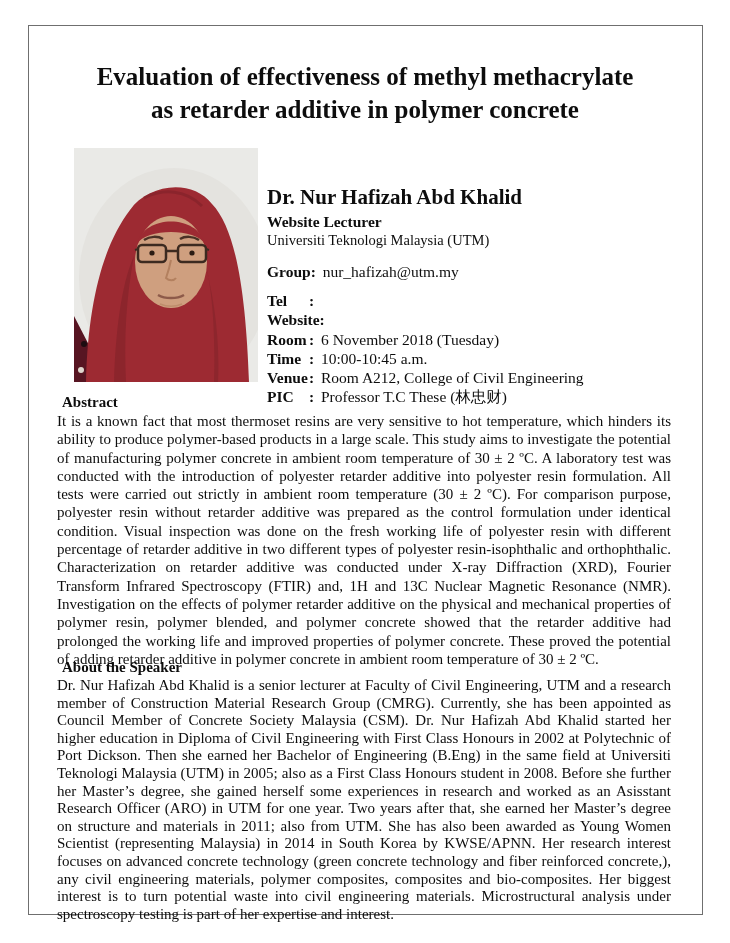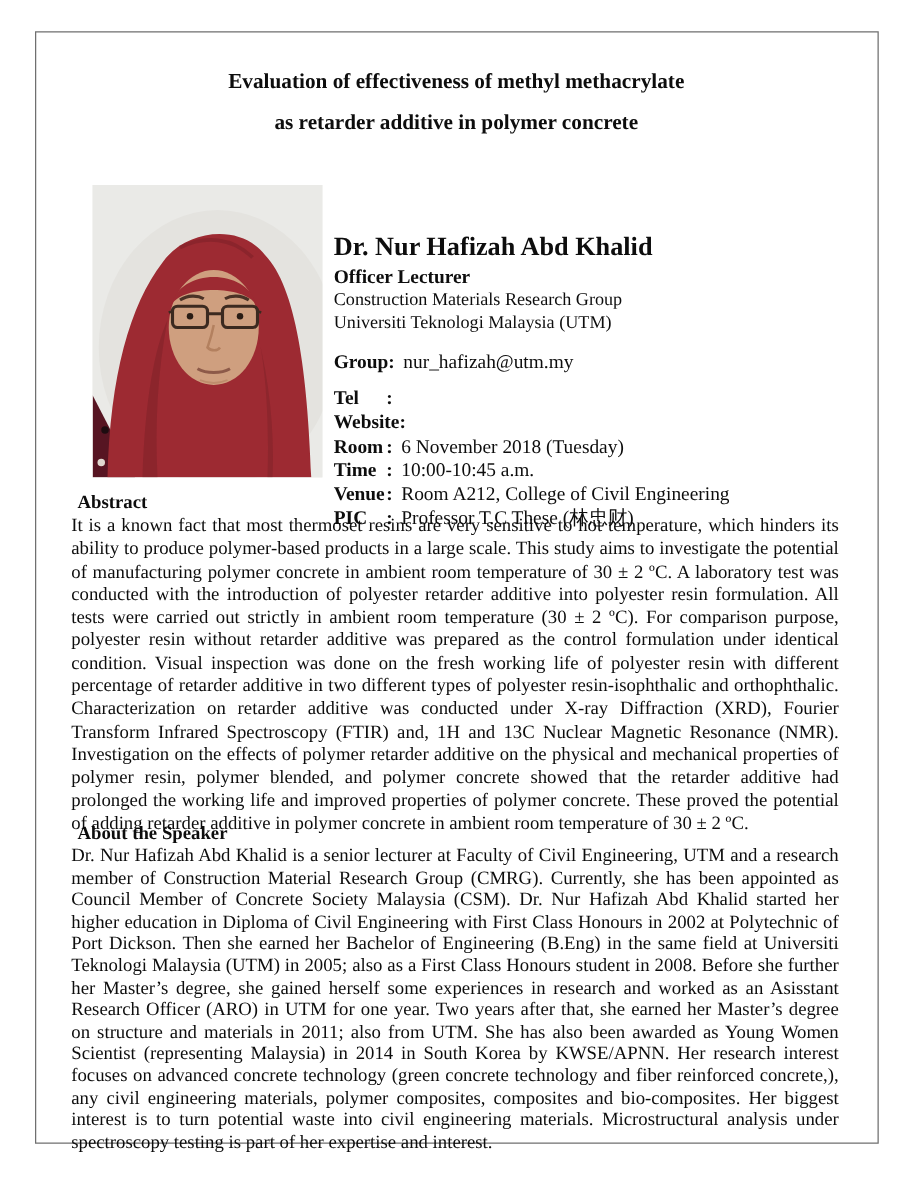--- a/index.html
+++ b/index.html
@@ -10,22 +10,22 @@
     font-family:"Liberation Serif","DejaVu Serif",serif;
     color:#0d0d0d;
     overflow:hidden;
   }
   .sheet-border{
     position:absolute;left:28px;top:25px;width:675px;height:890px;
     border:1.5px solid #6f6f6f;
     box-sizing:border-box;
   }
   .title{
-    position:absolute;left:40px;top:48px;width:650px;
-    text-align:center;font-weight:bold;font-size:17px;line-height:33px;
+    position:absolute;left:40px;top:60px;width:650px;
+    text-align:center;font-weight:bold;font-size:25px;line-height:33px;
   }
   .photo{
     position:absolute;left:74px;top:148px;width:184px;height:234px;
     background:#eaeae7;overflow:hidden;
   }
   .info{
     position:absolute;left:267px;top:144px;width:410px;margin-top:40px;
   }
   .speaker-name{font-weight:bold;font-size:21px;line-height:26px;}
   .speaker-role{font-weight:bold;font-size:15.5px;line-height:19px;margin-top:2px;}
@@ -92,22 +92,21 @@
 
       <path d="M 97 112 C 95 122 93 127 92 130 C 95 133 100 133 102 130" stroke="#b3805f" stroke-width="2" fill="none"></path>
 
       <path d="M 84 147 C 91 151 103 151 110 147" stroke="#8d5a49" stroke-width="2.5" fill="none"></path>
       <path d="M 86 156 C 93 159 101 159 108 156" stroke="#b3805f" stroke-width="1.5" fill="none" opacity="0.6"></path>
     </svg>
   </div>
 
   <div class="info">
     <div class="speaker-name">Dr. Nur Hafizah Abd Khalid</div>
-    <div class="speaker-role">Officer Lecturer</div>
-    <div class="speaker-org">Construction Materials Research Group</div>
+    <div class="speaker-role">Website Lecturer</div>
     <div class="speaker-org">Universiti Teknologi Malaysia (UTM)</div>
 
     <div class="details">
       <div class="drow gap-after">
         <span class="dlabel">Group</span>
           <span class="dcolon">:</span>
           <span class="dvalue">nur_hafizah@utm.my</span>
       </div>
       <div class="drow">
         <span class="dlabel">Tel</span>

